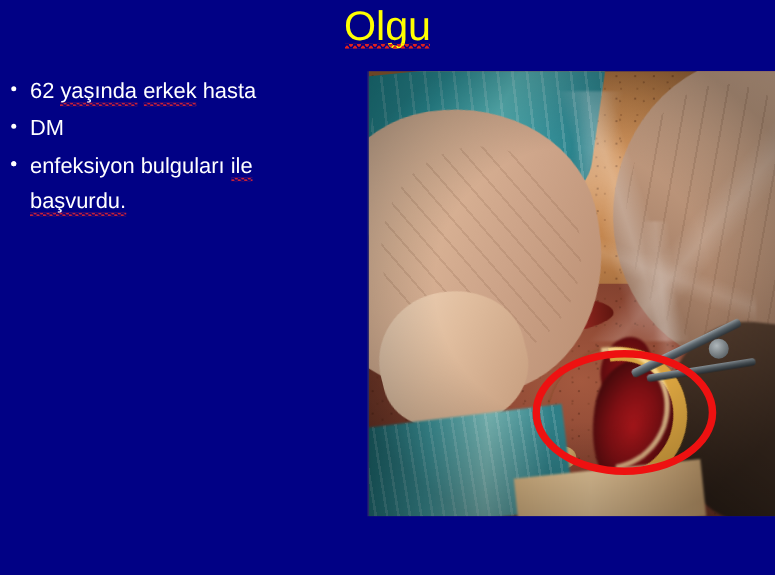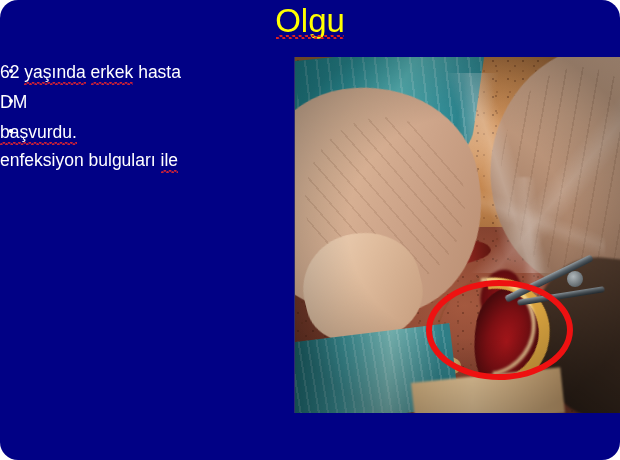--- a/index.html
+++ b/index.html
@@ -53,20 +53,21 @@
 
   
   #body-text {
     position: absolute;
     left: 0px;
     top: 58px;
     width: 288px;
   }
   .bullet-row {
     position: relative;
+    padding-left: 24px;
     margin-bottom: 2px;
   }
   .bullet-dot {
     position: absolute;
     left: 9px;
     top: 11px;
     width: 4px;
     height: 4px;
     border-radius: 50%;
     background: #FFFFFF;
@@ -346,21 +347,21 @@
 
   
   #photo-vignette {
     left: 0; top: 0; width: 326px; height: 356px;
     background: radial-gradient(ellipse 200px 200px at 50% 48%, rgba(0,0,0,0) 55%, rgba(0,0,0,.30) 100%);
   }
 </style>
 </head>
 <body>
 
-<div id="slide" style="background: rgb(1, 1, 133); border-radius: 18px;">
+<div id="slide" style="background: rgb(1, 1, 133);">
 
   <div id="title-wrap">
     <span id="slide-title" style="color: rgb(255, 255, 0);">
       <span>Olgu</span>
       <span class="squig"></span>
     </span>
   </div>
 
   <div id="body-text">
 
@@ -373,22 +374,22 @@
       <span class="bullet-dot"></span>
       <span class="line"><span class="seg">DM</span></span>
     </div>
 
     <div class="bullet-row">
       <span class="bullet-dot"></span>
     </div>
 
     <div class="bullet-row">
       <span class="bullet-dot"></span>
+      <span class="line"><span class="seg">enfeksiyon bulguları </span><span class="seg mis">ile</span></span>
       <span class="line"><span class="seg mis">başvurdu.</span></span>
-      <span class="line"><span class="seg">enfeksiyon bulguları </span><span class="seg mis">ile</span></span>
     </div>
 
   </div>
 
   <div id="photo-frame">
     <div id="photo">
 
       <div class="layer" id="tissue-top"></div>
       <div class="layer" id="tissue-bot"></div>
       <div class="layer" id="tissue-speckle"></div>

